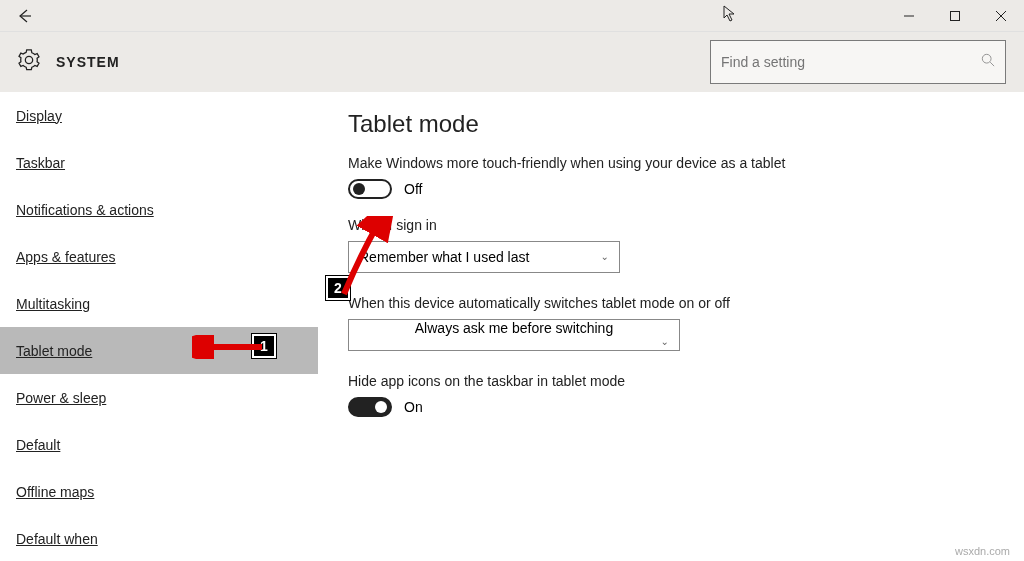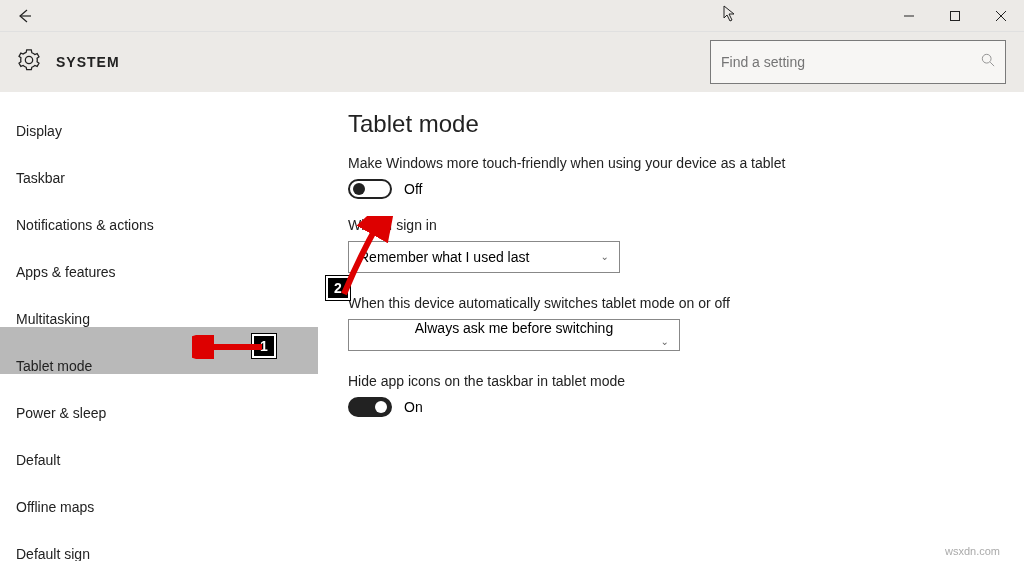--- a/index.html
+++ b/index.html
@@ -15,21 +15,21 @@
     
     .header { height: 60px; background: #eceae7; display: flex; align-items: center; padding: 0 18px; }
     .header .gear { margin-right: 16px; }
     .header .title { font-size: 14px; letter-spacing: 1px; font-weight: 700; color: #222; }
     .header .search { margin-left: auto; width: 296px; height: 44px; border: 1px solid #7a7a7a; background: #f7f6f4; display: flex; align-items: center; padding: 0 10px; }
     .header .search input { flex: 1; border: none; background: transparent; font-size: 14px; color: #666; outline: none; }
 
     
     .content { display: flex; height: calc(561px - 92px); }
     .sidebar { width: 318px; background: #fff; border-right: none; }
-    .sidebar .item { height: 47px; display: flex; align-items: flex-end; padding-left: 16px; font-size: 14px; color: #222; cursor: default; }
+    .sidebar .item { height: 47px; display: flex; align-items: center; padding-left: 16px; font-size: 14px; color: #222; cursor: default; text-decoration: underline; }
     .sidebar .item.selected { background: #b9b9b9; }
 
     
     .main { flex: 1; padding: 18px 30px 10px 30px; position: relative; }
     .h1 { font-size: 24px; font-weight: 400; margin-bottom: 16px; color: #222; }
     .desc { font-size: 14px; color: #222; max-width: 440px; line-height: 1.35; margin-bottom: 6px; }
     .toggle-row { display: flex; align-items: center; margin-bottom: 18px; }
     .toggle { width: 44px; height: 20px; border: 2px solid #222; border-radius: 12px; position: relative; background: #fff; }
     .toggle .knob { width: 12px; height: 12px; background: #222; border-radius: 50%; position: absolute; top: 2px; left: 3px; }
     .toggle.on { background: #222; }
@@ -37,21 +37,21 @@
     .toggle-label { margin-left: 12px; font-size: 14px; }
     .label { font-size: 14px; color: #222; margin-bottom: 8px; }
     .select { width: 272px; height: 32px; border: 1px solid #888; margin-bottom: 22px; display: flex; align-items: center; padding: 0 10px; font-size: 14px; position: relative; background: #fff; }
     .select.wide { width: 332px; flex-direction: column; }
     .select .chev { margin-left: auto; font-size: 10px; color: #666; }
 
     
     .annot-badge { position: absolute; width: 24px; height: 24px; background: #000; border: 2px solid #fff; outline: 1px solid #000; color: #fff; font-weight: bold; font-size: 14px; display: flex; align-items: center; justify-content: center; font-family: Arial; }
     .annot-arrow { position: absolute; z-index: 5; pointer-events: none; }
     
-    .watermark { position: absolute; right: 24px; bottom: 4px; font-size: 11px; color: #aaa; }
+    .watermark { position: absolute; right: 14px; bottom: 4px; font-size: 11px; color: #aaa; }
   </style>
 </head>
 <body>
 
 <div class="titlebar">
   <div class="back">
     <svg width="16" height="16" viewBox="0 0 16 16">
         <path d="M11 2 L4 8 L11 14" stroke="#222" stroke-width="1.2" fill="none"></path>
         <path d="M4 8 L15 8" stroke="#222" stroke-width="1.2"></path>
       </svg>
@@ -120,21 +120,21 @@
     <div class="item">
         <span>Power &amp; sleep</span>
       </div>
     <div class="item">
         <span>Default</span>
       </div>
     <div class="item">
         <span>Offline maps</span>
       </div>
     <div class="item">
-        <span>Default sign</span>
+        <span>Default when</span>
       </div>
   </div>
 
   <div class="main">
     <div class="h1">Tablet mode</div>
     <div class="desc">Make Windows more touch-friendly when using your device as a tablet</div>
     <div class="toggle-row">
       <div class="toggle">
           <div class="knob"></div>
         </div>

